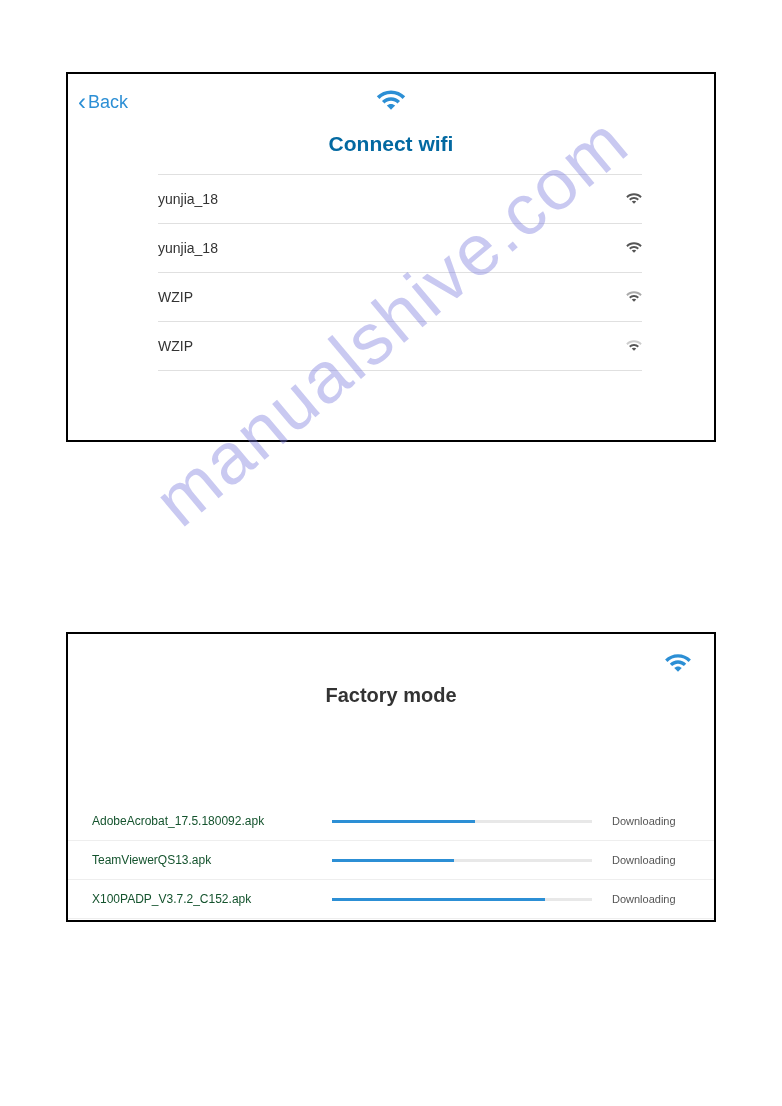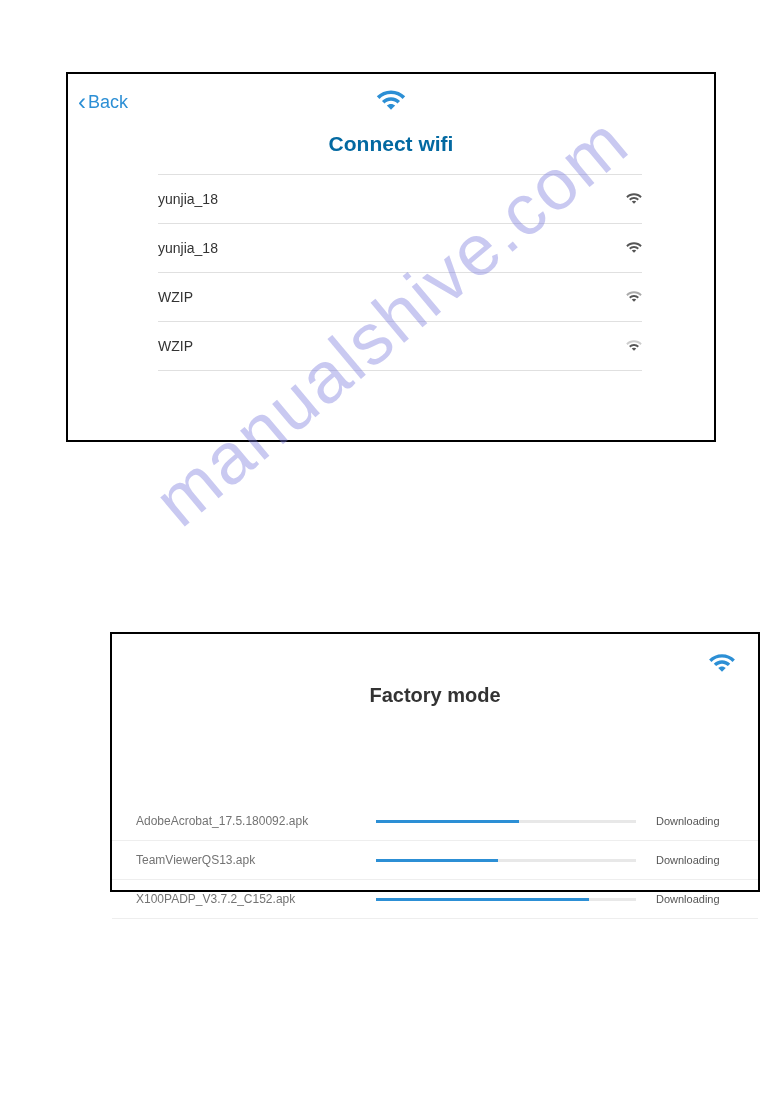--- a/index.html
+++ b/index.html
@@ -18,22 +18,21 @@
     .panel-1 {
       left: 66px;
       top: 72px;
       width: 650px;
       height: 370px;
     }
     .panel-2 {
       left: 66px;
       top: 632px;
       width: 650px;
-      height: 260px;
-      margin-left: 44px;
+      height: 290px;
     }
     .back-button {
       position: absolute;
       top: 14px;
       left: 10px;
       display: flex;
       align-items: center;
       color: #2c8fd5;
       font-size: 18px;
       cursor: pointer;
@@ -93,21 +92,21 @@
     }
     .download-item {
       display: flex;
       align-items: center;
       padding: 12px 24px;
       border-bottom: 1px solid #eee;
     }
     .download-name {
       width: 240px;
       font-size: 12px;
-      color: #737373;
+      color: #14532d;
     }
     .progress-bar {
       flex: 1;
       height: 3px;
       background: #e8e8e8;
       position: relative;
       margin-right: 20px;
     }
     .progress-fill {
       height: 100%;

